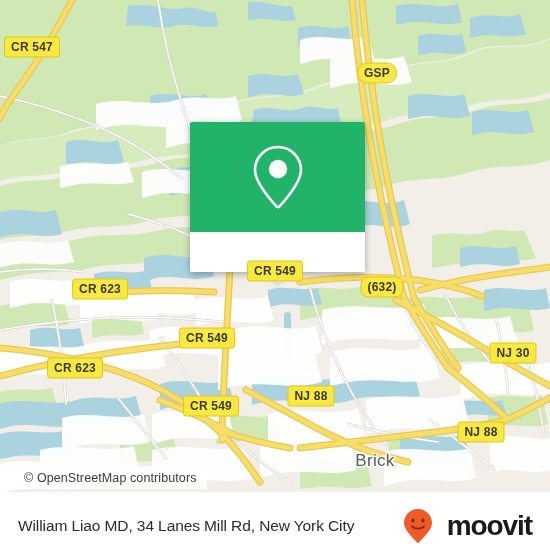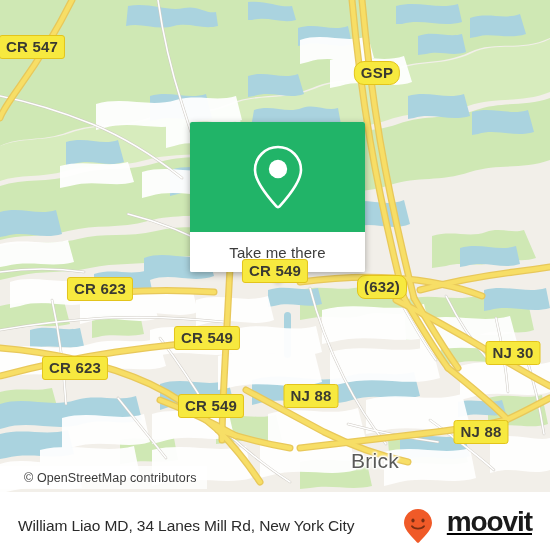--- a/index.html
+++ b/index.html
@@ -40,36 +40,36 @@
   }
 
   
   .shield {
     position: absolute;
     background: #f7e93f;
     border: 1.5px solid #e3c41c;
     border-radius: 3px;
     color: #3a3a32;
     font-family: "Liberation Sans", sans-serif;
-    font-size: 15px;
+    font-size: 12px;
     font-weight: bold;
     line-height: 1;
     padding: 3px 6px 4px 6px;
     white-space: nowrap;
     letter-spacing: .2px;
     transform: translate(-50%, -50%);
     box-sizing: border-box;
   }
 
   .city-label {
     position: absolute;
     transform: translate(-50%, -50%);
     color: #5a5a58;
     font-family: "Liberation Sans", sans-serif;
-    font-size: 21px;
+    font-size: 17px;
     font-weight: normal;
     letter-spacing: .3px;
     white-space: nowrap;
     text-shadow:
        1.4px 0 2px #fff, -1.4px 0 2px #fff,
        0 1.4px 2px #fff, 0 -1.4px 2px #fff,
        1px 1px 2px #fff, -1px -1px 2px #fff,
        1px -1px 2px #fff, -1px 1px 2px #fff;
   }
 
@@ -154,22 +154,22 @@
   }
   .footer-title {
     color: #2b2b2b;
     font-size: 15.5px;
     font-family: "Liberation Sans", sans-serif;
     white-space: nowrap;
     letter-spacing: -.1px;
   }
   .brand {
     display: flex;
+    align-items: center;
     gap: 14px;
-    text-decoration: underline;
   }
   .brand-word {
     color: #1a1a1a;
     font-size: 28px;
     font-weight: bold;
     font-family: "Liberation Sans", sans-serif;
     letter-spacing: -1.1px;
     line-height: 1;
   }
 </style>
@@ -403,21 +403,20 @@
     <div class="city-label" style="left:375px; top:461px;">Brick</div>
 
     <div class="popup">
       <div class="popup-head">
         <svg width="56" height="68" viewBox="0 0 56 68">
           <path d="M28 4 C15.3 4 5 14.3 5 27 C5 38 18 54 26.4 63.4 C27.2 64.3 28.8 64.3 29.6 63.4 C38 54 51 38 51 27 C51 14.3 40.7 4 28 4 Z" fill="none" stroke="#ffffff" stroke-width="2.6"></path>
           <circle cx="28" cy="26" r="9.2" fill="#ffffff"></circle>
         </svg>
       </div>
       <div class="popup-foot">
-        <span class="popup-foot-text">Take me there</span>
         <span class="popup-tail"></span>
       </div>
     </div>
 
     <div class="attribution">
       <span>© OpenStreetMap contributors</span>
     </div>
   </div>
 
   <div class="footer">

